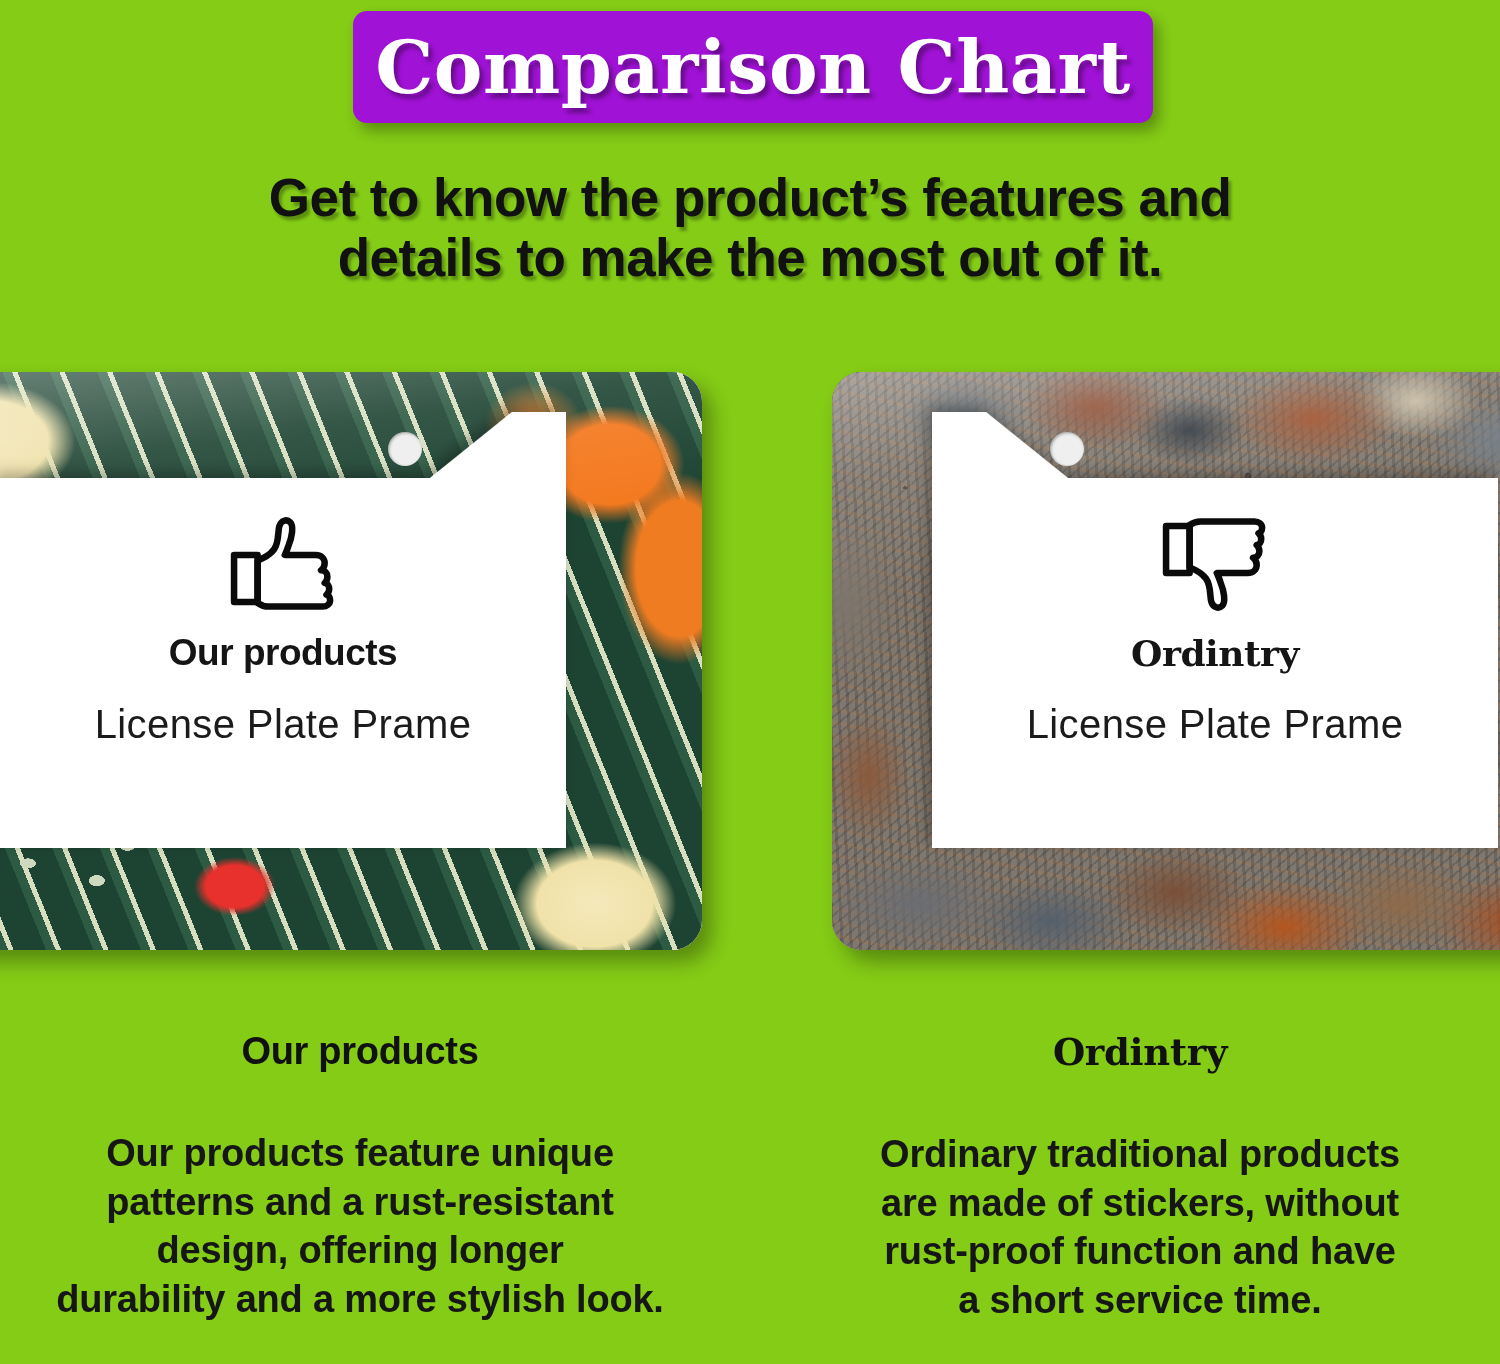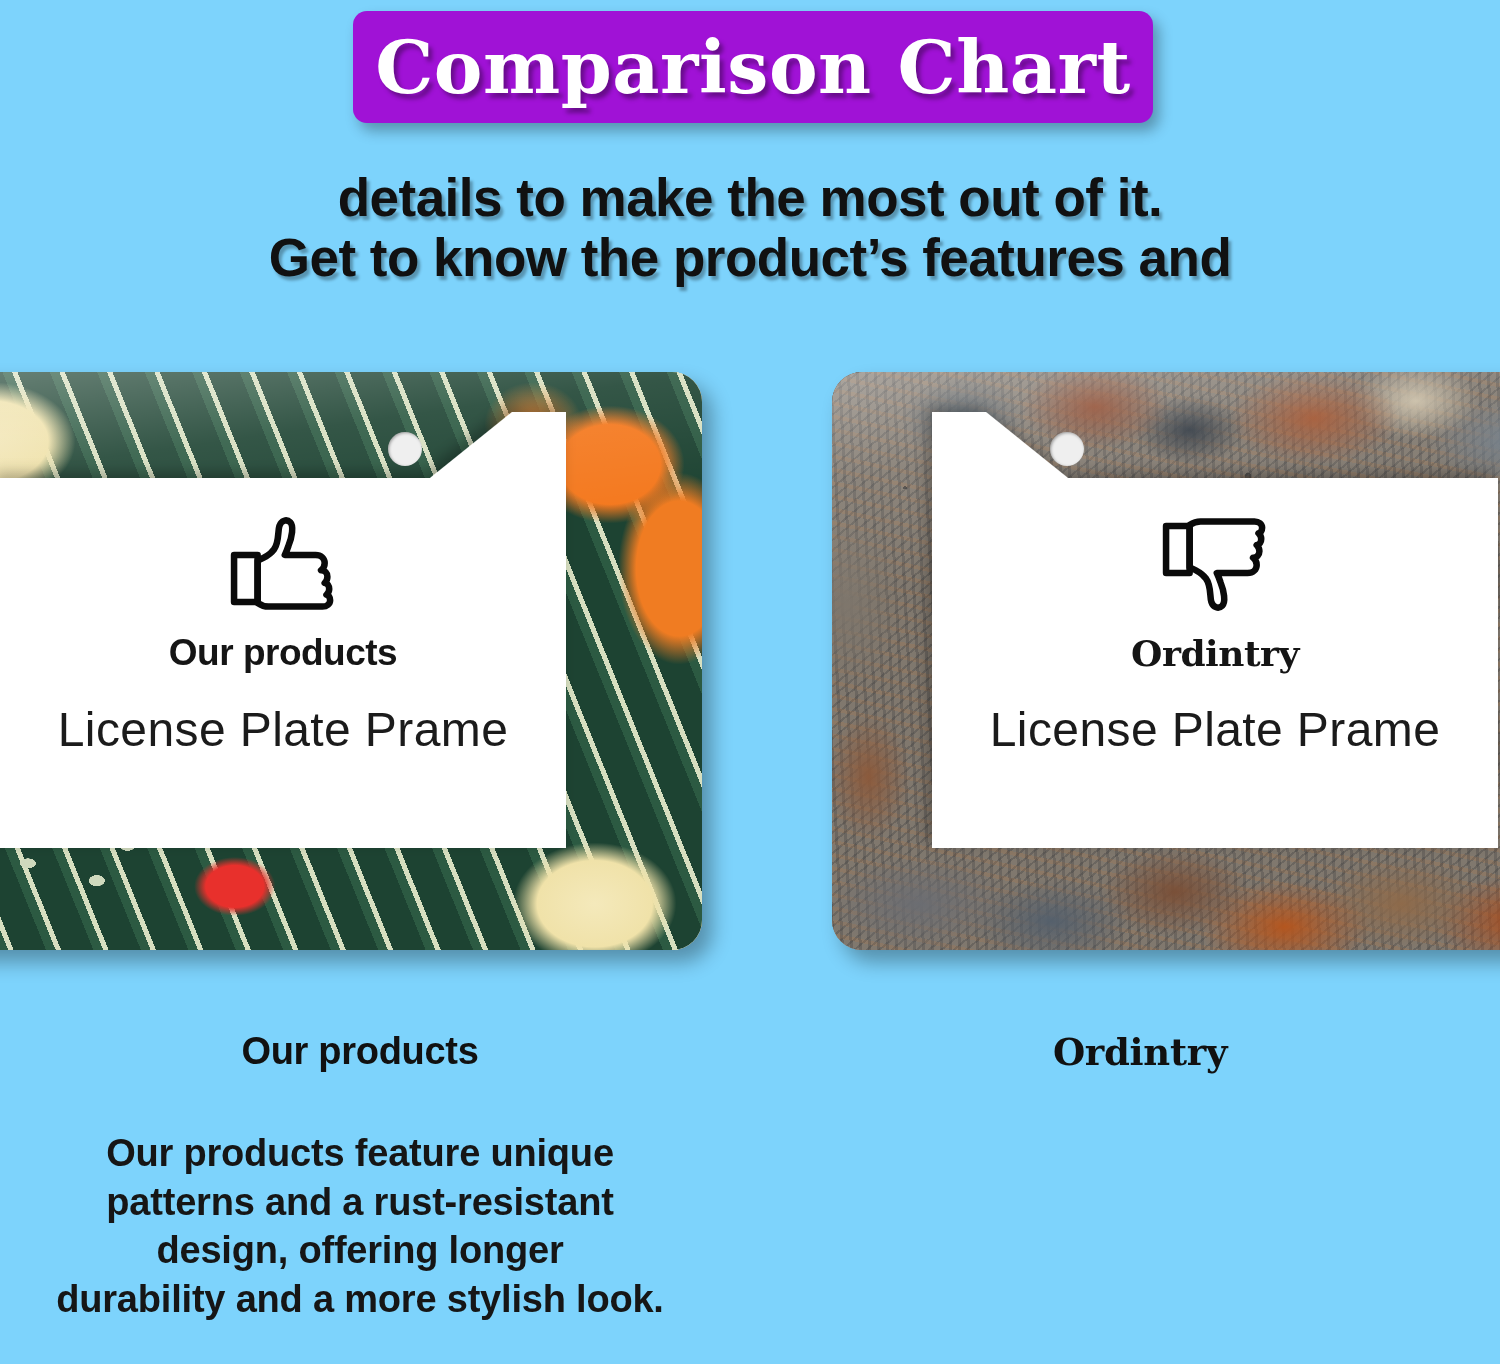--- a/index.html
+++ b/index.html
@@ -2,21 +2,21 @@
 <html><head>
 <meta charset="utf-8">
 <style>
   html,body{margin:0;padding:0;}
   body{
     width:1500px;height:1364px;
     background:#ffffff;
     font-family:"Liberation Sans", sans-serif;
     overflow:hidden;position:relative;
   }
-  .page{position:relative;width:1500px;height:1364px;overflow:hidden;background:#7dd3fc;}
+  .page{position:relative;width:1500px;height:1364px;overflow:hidden;background:#84cc16;}
 
   
   .title-banner{
     position:absolute;left:353px;top:11px;width:800px;height:112px;
     background:#a012d6;
     border-radius:14px;
     box-shadow:6px 8px 14px rgba(0,0,0,0.30);
     display:flex;align-items:center;justify-content:center;
   }
   .title-text{
@@ -174,21 +174,21 @@
     padding-top:28px;box-sizing:border-box;
   }
   .frame-wrap.right .win-content{left:100px;}
   .thumb-icon{width:116px;height:116px;display:block;}
   .win-title{
     margin-top:10px;font-size:37px;font-weight:bold;color:#151515;
     font-family:"Liberation Sans", sans-serif;letter-spacing:-0.5px;
   }
   .win-title.serif{font-family:"DejaVu Serif", serif;font-size:36px;}
   .win-sub{
-    margin-top:28px;font-size:48px;font-weight:300;color:#1b1b1b;
+    margin-top:28px;font-size:40px;font-weight:300;color:#1b1b1b;
     font-family:"Liberation Sans", sans-serif;letter-spacing:0.4px;
   }
 
   
   .bottom{position:absolute;left:0;top:1030px;width:1500px;height:334px;}
   .col{position:absolute;top:0;width:700px;text-align:center;}
   .col.left{left:10px;}
   .col.right{left:790px;}
   .col-head{
     font-size:38px;font-weight:bold;color:#111;
@@ -207,22 +207,22 @@
 </head>
 <body>
 
 <div class="page">
 
   <div class="title-banner">
     <div class="title-text">Comparison Chart</div>
   </div>
 
   <div class="subtitle">
+    <span>Get to know the product’s features and</span>
     <span>details to make the most out of it.</span>
-    <span>Get to know the product’s features and</span>
   </div>
 
   <div class="frames">
 
     <div class="frame-wrap left">
       <div class="frame-shadow"></div>
       <div class="plate">
         <div class="tex-tropical"></div>
         <div class="gloss"></div>
       </div>
@@ -290,16 +290,20 @@
   <div class="bottom">
     <div class="col left">
       <div class="col-head">Our products</div>
       <div class="col-body">Our products feature unique
 patterns and a rust-resistant
 design, offering longer
 durability and a more stylish look.</div>
     </div>
     <div class="col right">
       <div class="col-head serif">Ordintry</div>
+      <div class="col-body">Ordinary traditional products
+are made of stickers, without
+rust-proof function and have
+a short service time.</div>
     </div>
   </div>
 
 </div>
 
 </body></html>

